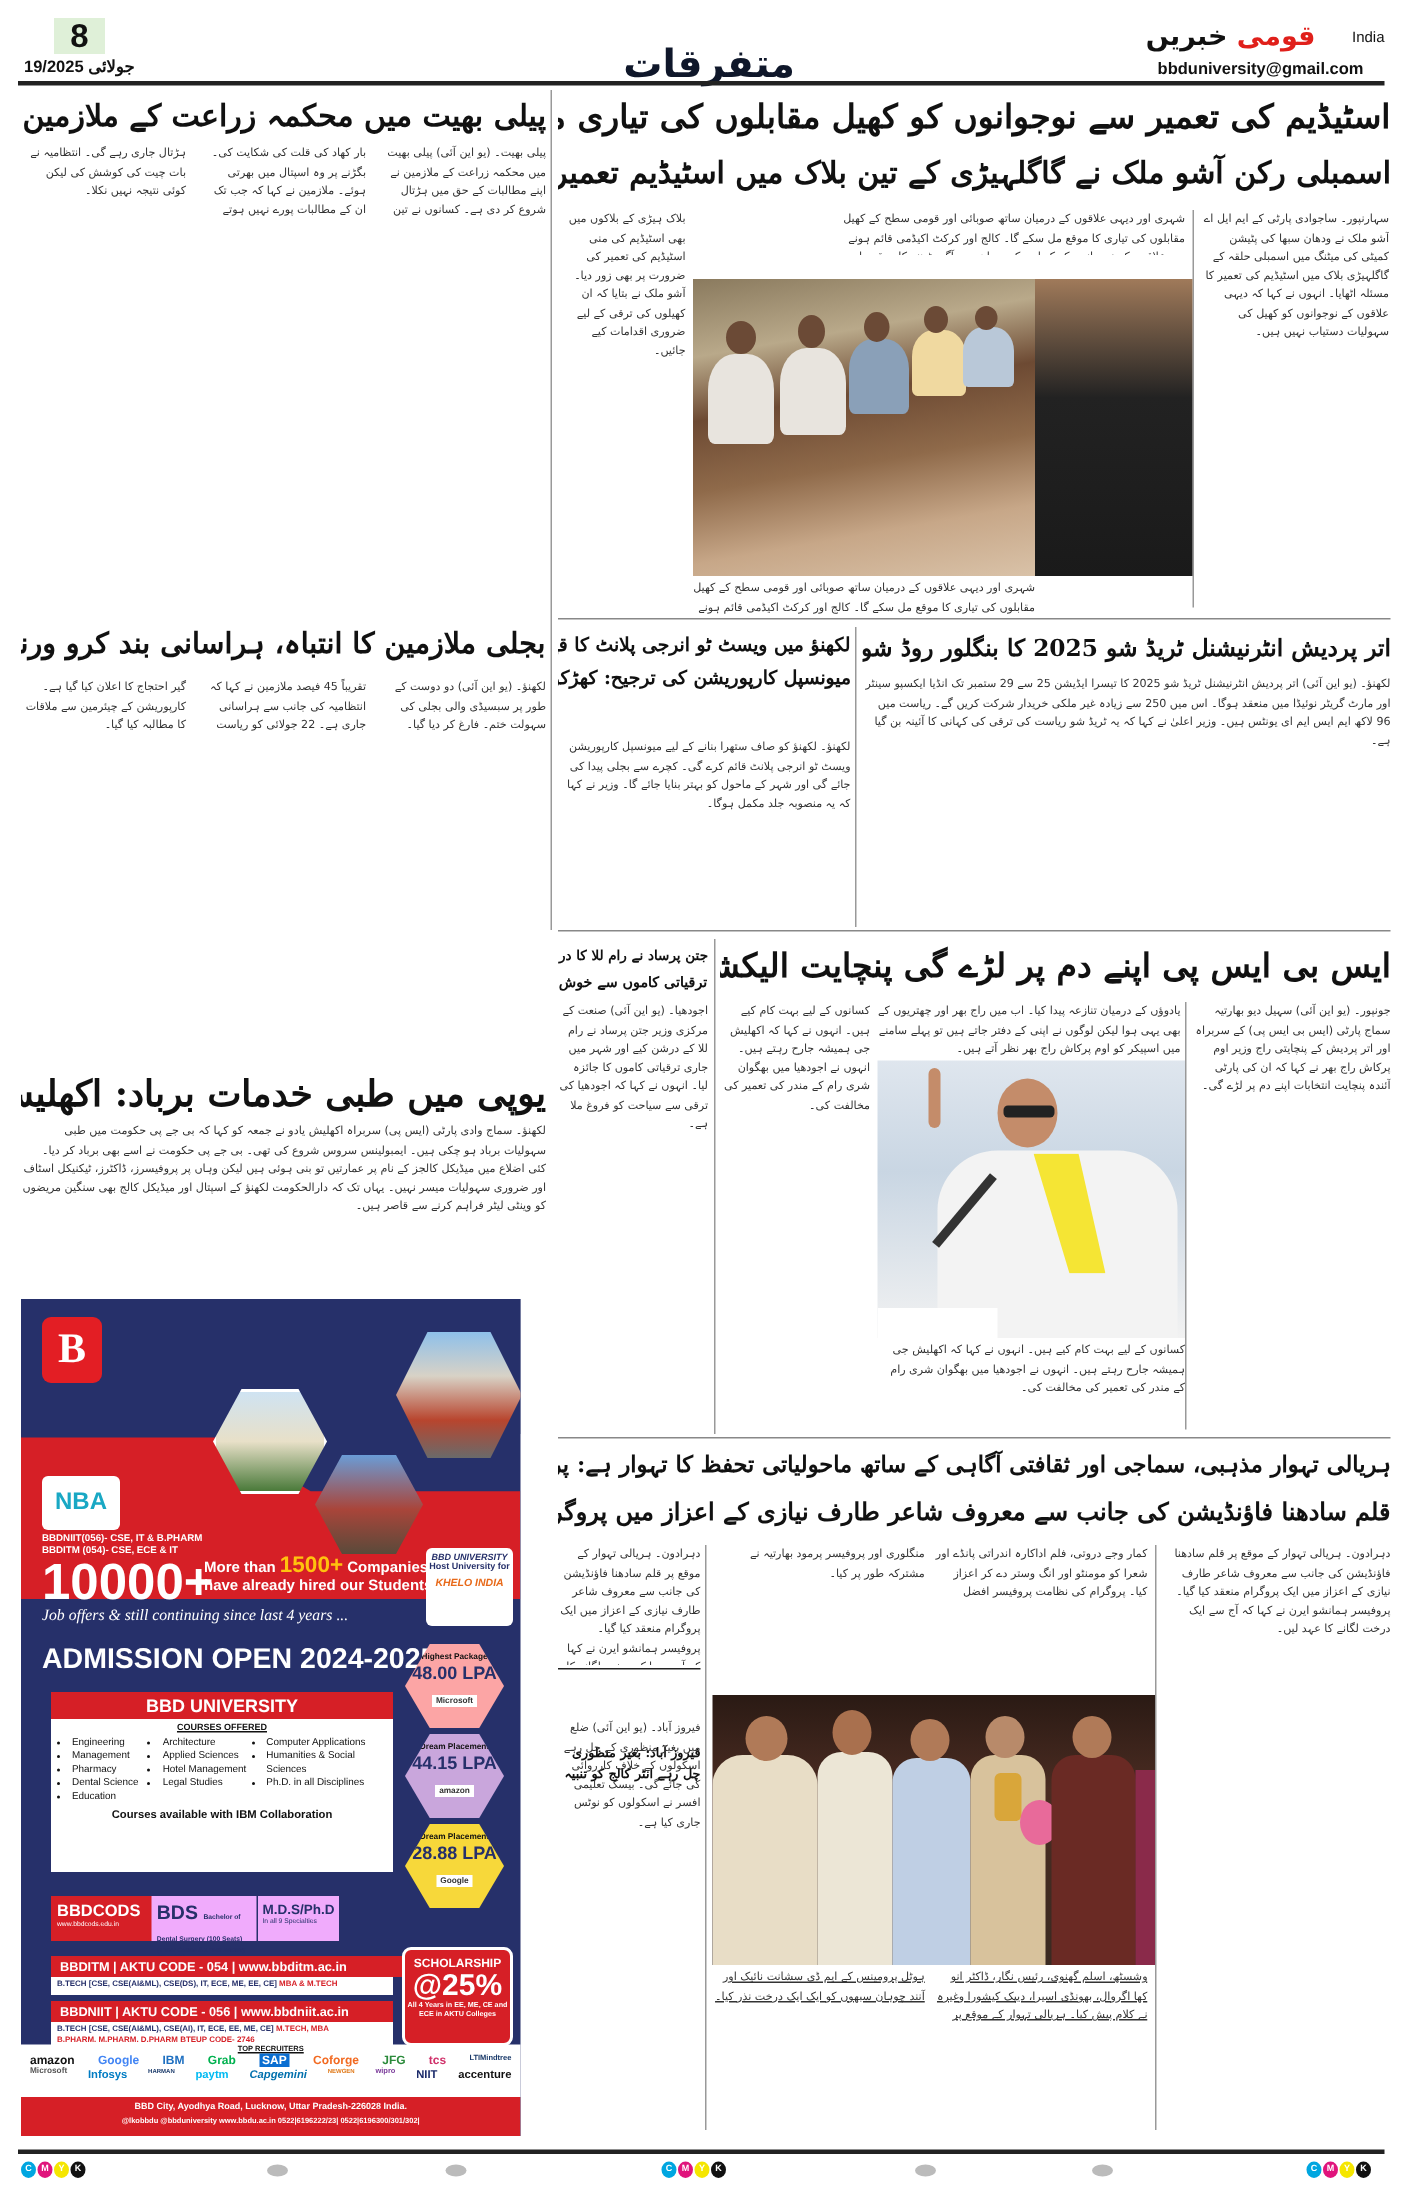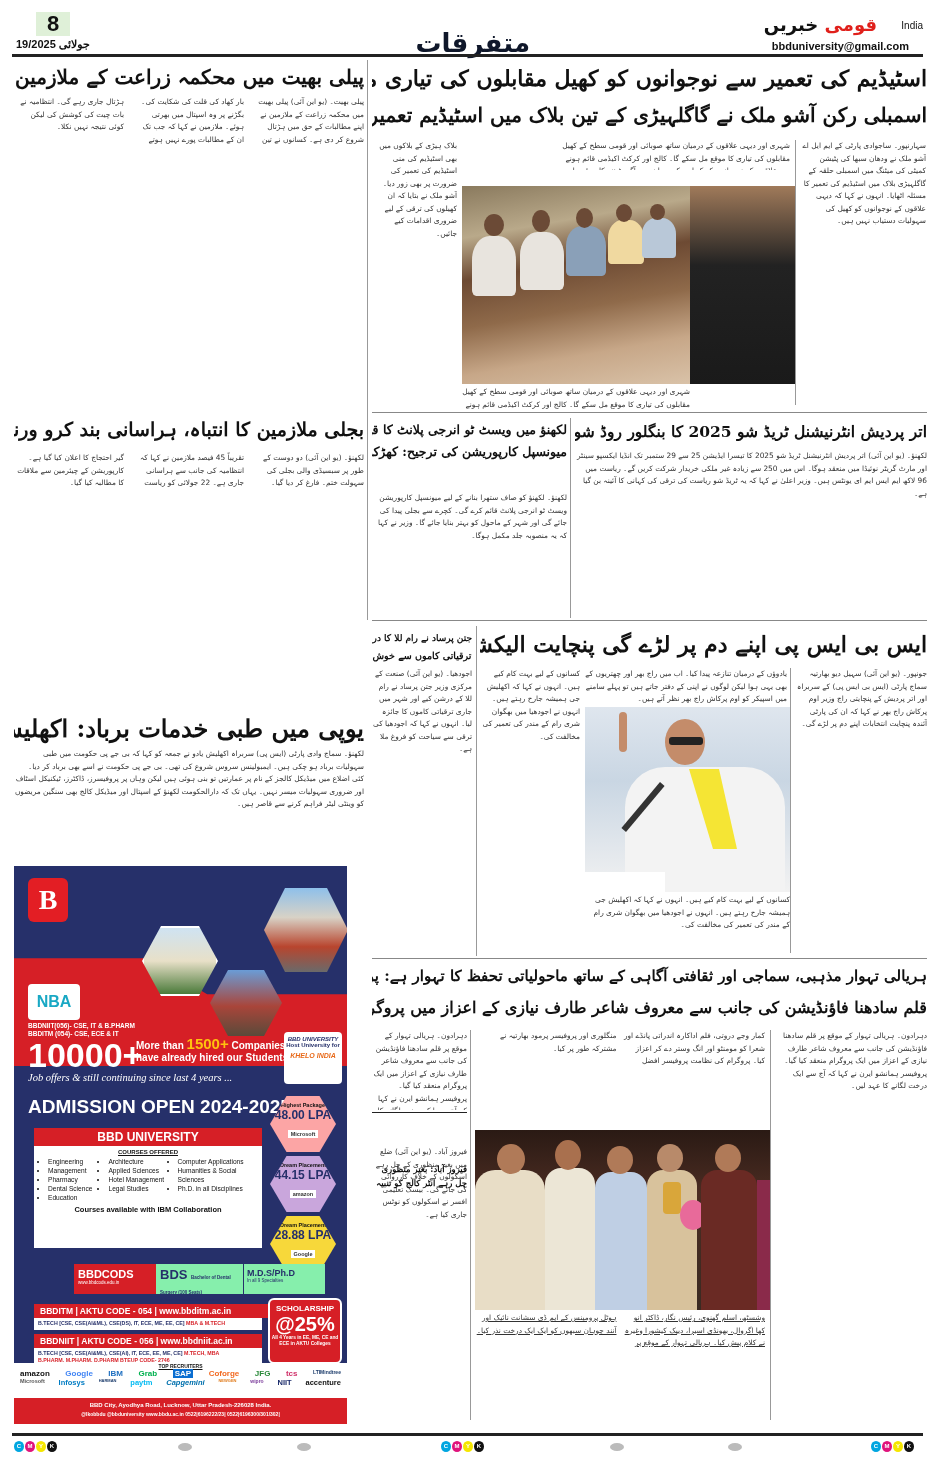--- a/index.html
+++ b/index.html
@@ -43,21 +43,21 @@
   .courses-title { font: bold 6px "Liberation Sans", sans-serif; text-align: center; text-decoration: underline; margin-top: 3px; color: #111; }
   .courses { display: flex; padding: 2px 6px; font: 6.6px "Liberation Sans", sans-serif; color: #111; line-height: 9px; }
   .courses ul { list-style: disc; padding-left: 8px; }
   .courses .c1 { width: 28%; } .courses .c2 { width: 32%; } .courses .c3 { width: 40%; }
   .ibm { font: bold 7.5px "Liberation Sans", sans-serif; text-align: center; color: #111; margin-top: 1px; }
   .pkg { position: absolute; left: 256px; width: 66px; height: 56px; text-align: center; font-family: "Liberation Sans", sans-serif; padding-top: 6px; }
   .pkg .l { font: bold 5.5px "Liberation Sans", sans-serif; color: #111; }
   .pkg .v { font: bold 12px "Liberation Sans", sans-serif; color: #26306a; }
   .pkg .co { display: inline-block; background: #fff; font: bold 5.5px "Liberation Sans", sans-serif; padding: 1px 3px; margin-top: 1px; color: #333; }
   .row-box { position: absolute; background: #fff; }
-  .bbdcods { position: absolute; left: 20px; top: 398px; width: 251px; height: 30px; background: #86efac; display: flex; margin-left: 40px; }
+  .bbdcods { position: absolute; left: 20px; top: 398px; width: 192px; height: 30px; background: #f0abfc; display: flex; }
   .bbdcods .a { background: #d61f26; color: #fff; width: 82px; padding: 4px 4px; font: bold 11px "Liberation Sans", sans-serif; }
   .bbdcods .a small { display: block; font: 4.5px "Liberation Sans", sans-serif; }
   .bbdcods .b { color: #26306a; font: bold 13px "Liberation Sans", sans-serif; padding: 3px 4px; width: 88px; border-right: 1px solid #26306a; }
   .bbdcods .b small { font: bold 4.5px "Liberation Sans", sans-serif; }
   .bbdcods .c { color: #26306a; font: bold 9px "Liberation Sans", sans-serif; padding: 4px 3px; }
   .bbdcods .c small { display: block; font: 4.5px "Liberation Sans", sans-serif; }
   .inst-head { position: absolute; left: 20px; height: 14px; background: #d61f26; color: #fff; font: bold 8.5px "Liberation Sans", sans-serif; line-height: 14px; padding-left: 6px; }
   .inst-body { position: absolute; left: 20px; background: #fff; color: #26306a; font: bold 5.3px "Liberation Sans", sans-serif; padding: 2px 4px; line-height: 7px; }
   .inst-body .r { color: #d61f26; }
   .scholar { position: absolute; left: 254px; top: 432px; width: 74px; height: 66px; background: #d61f26; border: 2px solid #fff; border-radius: 6px; color: #fff; text-align: center; font-family: "Liberation Sans", sans-serif; padding-top: 4px; }

